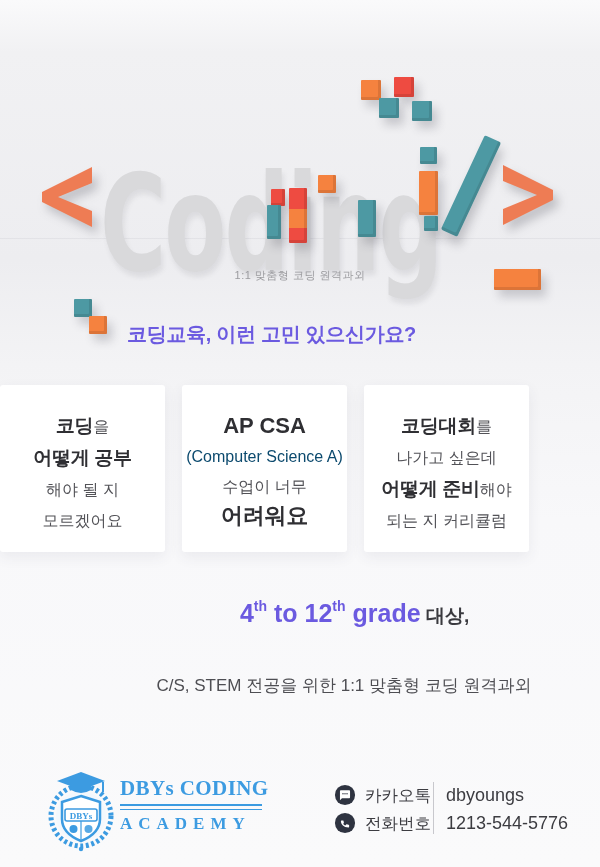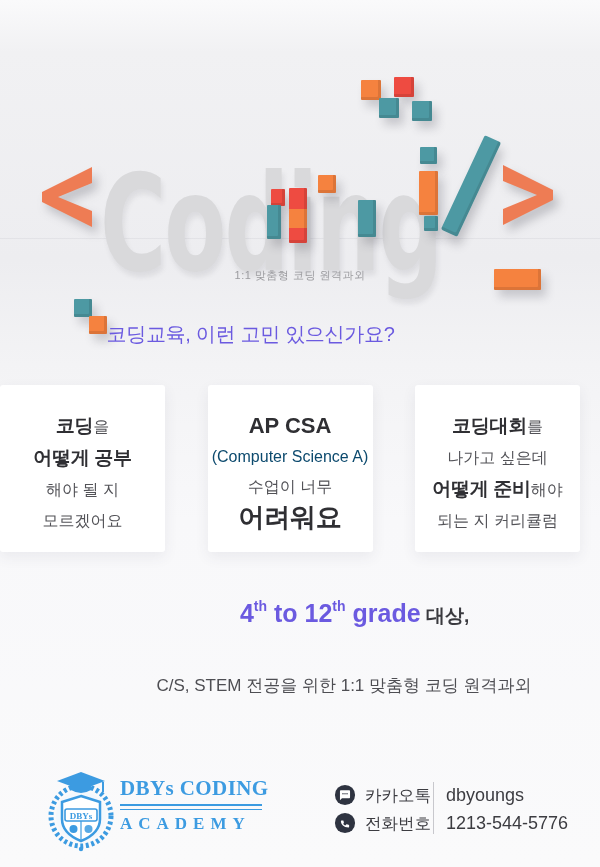--- a/index.html
+++ b/index.html
@@ -24,22 +24,22 @@
   .c-red{background:#ee4b41;}
   .c-teal{background:#4d99a3;}
   .c-mix{background:linear-gradient(180deg,#ee4b41 0%,#ee4b41 38%,#f5823f 38%,#f5823f 72%,#ee4b41 72%,#ee4b41 100%);}
   .bracket{position:absolute;z-index:3;filter:drop-shadow(5px 7px 5px rgba(60,60,72,.25));}
   .slash{position:absolute;z-index:3;left:462px;top:134px;width:18px;height:104px;background:#4d99a3;
     border-radius:2px;transform:rotate(25deg);box-shadow:6px 7px 10px rgba(60,60,72,.25), inset -3px -3px 0 rgba(0,0,0,.10);}
   .hero-subtitle{position:absolute;left:0;top:268px;width:600px;text-align:center;z-index:4;
     font-size:11px;letter-spacing:.5px;color:#9b9b9f;}
   
   .heading{position:absolute;left:0;top:321px;width:501px;text-align:center;z-index:5;
-    font-size:20px;font-weight:400;color:#6b5ae0;letter-spacing:-.3px;}
-  .cards{position:absolute;left:0;top:385px;width:580px;display:flex;justify-content:space-between;gap:17px;z-index:5;}
+    font-size:20px;font-weight:700;color:#6b5ae0;letter-spacing:-.3px;padding-left:21px;}
+  .cards{position:absolute;left:0;top:385px;width:580px;display:flex;justify-content:flex-start;gap:17px;z-index:5;}
   .card{width:165px;height:167px;background:#ffffff;border-radius:3px;
     box-shadow:0 5px 14px rgba(70,70,90,.08);text-align:center;padding-top:25px;box-sizing:border-box;}
   .cline{color:#525257;font-size:16px;line-height:31px;white-space:nowrap;}
   .cline b{color:#2f2f33;font-size:19px;font-weight:800;letter-spacing:-.3px;}
   .cline.big b{font-size:22px;letter-spacing:0;}
   .cline.small{font-size:16px;color:#0c4a6e;line-height:28px;}
   
   .pitch{position:absolute;left:0;width:600px;text-align:center;white-space:pre-wrap;z-index:5;padding-left:44px;}
   .pitch-grade{top:577px;font-size:19px;color:#3a3a3f;font-weight:600;}
   .pitch-grade .pp{color:#6b5ae0;font-weight:800;font-size:25px;}
@@ -106,21 +106,21 @@
     <div class="card">
       <div class="cline"><b>코딩</b><span>을</span></div>
       <div class="cline"><b>어떻게 공부</b></div>
       <div class="cline">해야 될 지</div>
       <div class="cline">모르겠어요</div>
     </div>
     <div class="card">
       <div class="cline big"><b>AP CSA</b></div>
       <div class="cline small">(Computer Science A)</div>
       <div class="cline">수업이 너무</div>
-      <div class="cline"><b style="font-size:26px;">어려워요</b></div>
+      <div class="cline"><b style="font-size:22px;font-family:Liberation Mono, monospace;">어려워요</b></div>
     </div>
     <div class="card">
       <div class="cline"><b>코딩대회</b><span>를</span></div>
       <div class="cline">나가고 싶은데</div>
       <div class="cline"><b>어떻게 준비</b><span>해야</span></div>
       <div class="cline">되는 지 커리큘럼</div>
     </div>
   </div>
 
   <div class="pitch pitch-grade">

